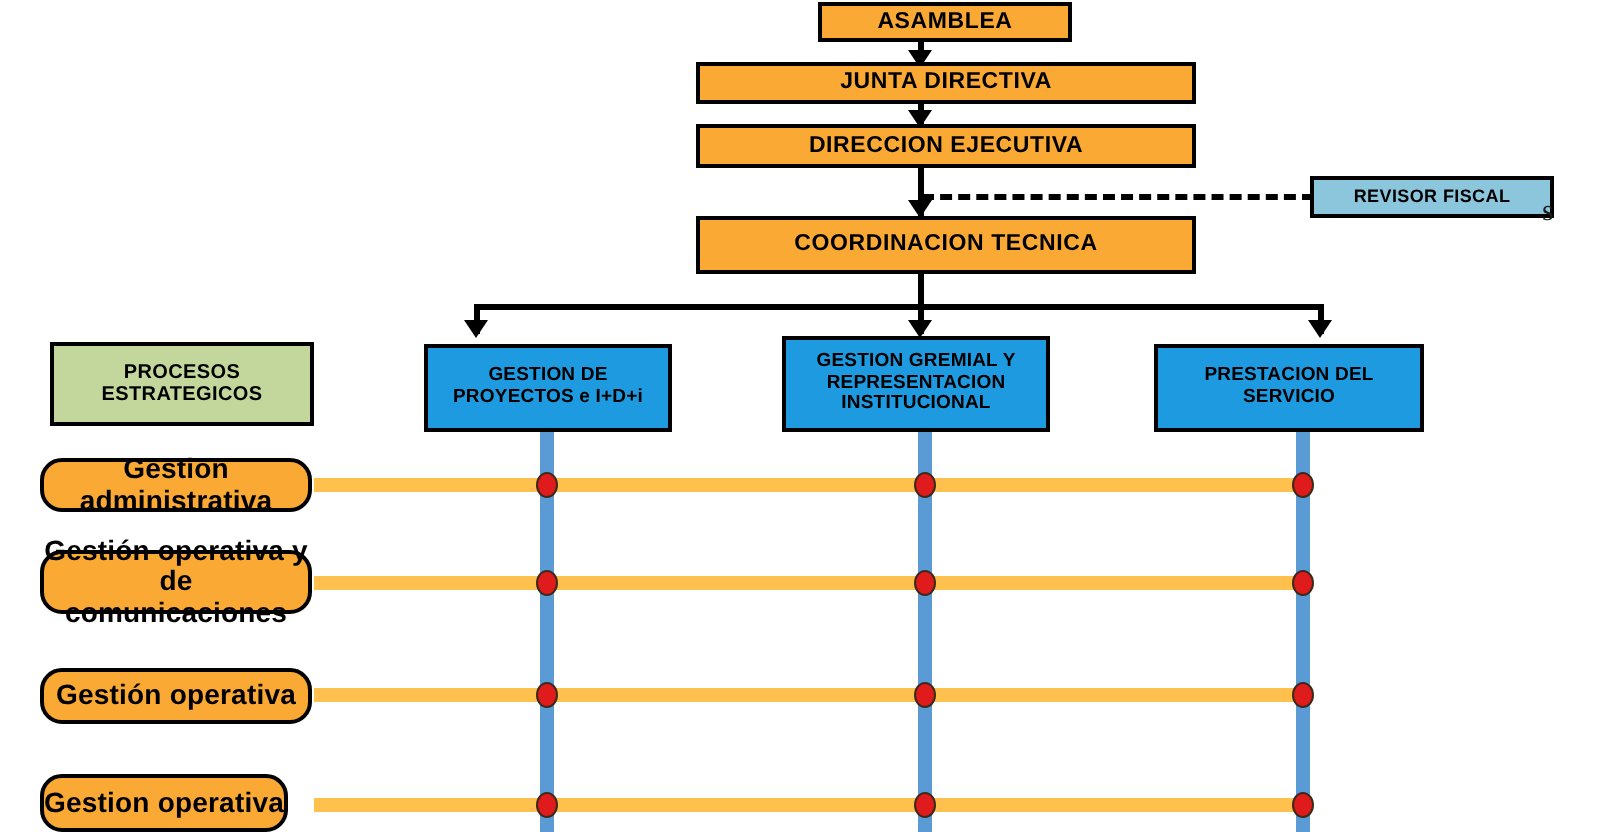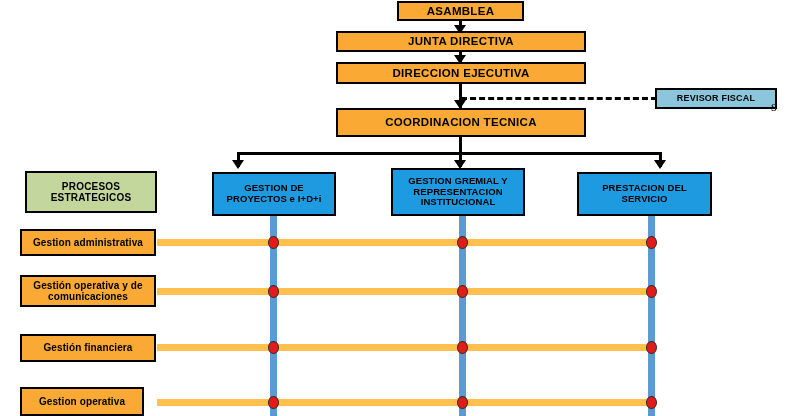--- a/index.html
+++ b/index.html
@@ -29,24 +29,24 @@
     font-weight: bold;
     line-height: 1.12;
     z-index: 6;
   }
   .box.orange  { background: #FAA934; }
   .box.blue    { background: #1E9AE0; }
   .box.cyan    { background: #8CC6DC; }
   .box.green   { background: #C3D69B; }
 
   
-  .lvl-top   { font-size: 11.5px; letter-spacing: .3px; }
+  .lvl-top   { font-size: 11.5px; letter-spacing: .3px; margin-left: 12px; }
   .lvl-proc  { font-size: 9.5px;  letter-spacing: .1px; }
   .lvl-strat { font-size: 10px;   letter-spacing: .2px; }
-  .lvl-side  { font-size: 10px;  letter-spacing: .1px; }
+  .lvl-side  { font-size: 14px;  letter-spacing: .1px; border-radius: 11px; }
   .lvl-rev   { font-size: 9px;    letter-spacing: .2px; }
 
   
   .vline {
     position: absolute;
     width: 3px;
     background: #000000;
     z-index: 3;
   }
   .hline {
@@ -184,21 +184,21 @@
   </div>
 
   <div class="hbar" style="left:157px; top:288px; width:498px;"></div>
   <div class="box orange lvl-side" style="left:20px; top:275px; width:136px; height:32px; white-space:pre-line;">
     <span>Gestión operativa y de
 comunicaciones</span>
   </div>
 
   <div class="hbar" style="left:157px; top:344px; width:498px;"></div>
   <div class="box orange lvl-side" style="left:20px; top:334px; width:136px; height:28px;">
-    <span>Gestión financiera</span>
+    <span>Gestión operativa</span>
   </div>
 
   <div class="hbar" style="left:157px; top:399px; width:498px;"></div>
   <div class="box orange lvl-side" style="left:20px; top:387px; width:124px; height:29px;">
     <span>Gestion operativa</span>
   </div>
 
   <div class="node" style="left:268px; top:236px;"></div>
   <div class="node" style="left:457px; top:236px;"></div>
   <div class="node" style="left:646px; top:236px;"></div>

